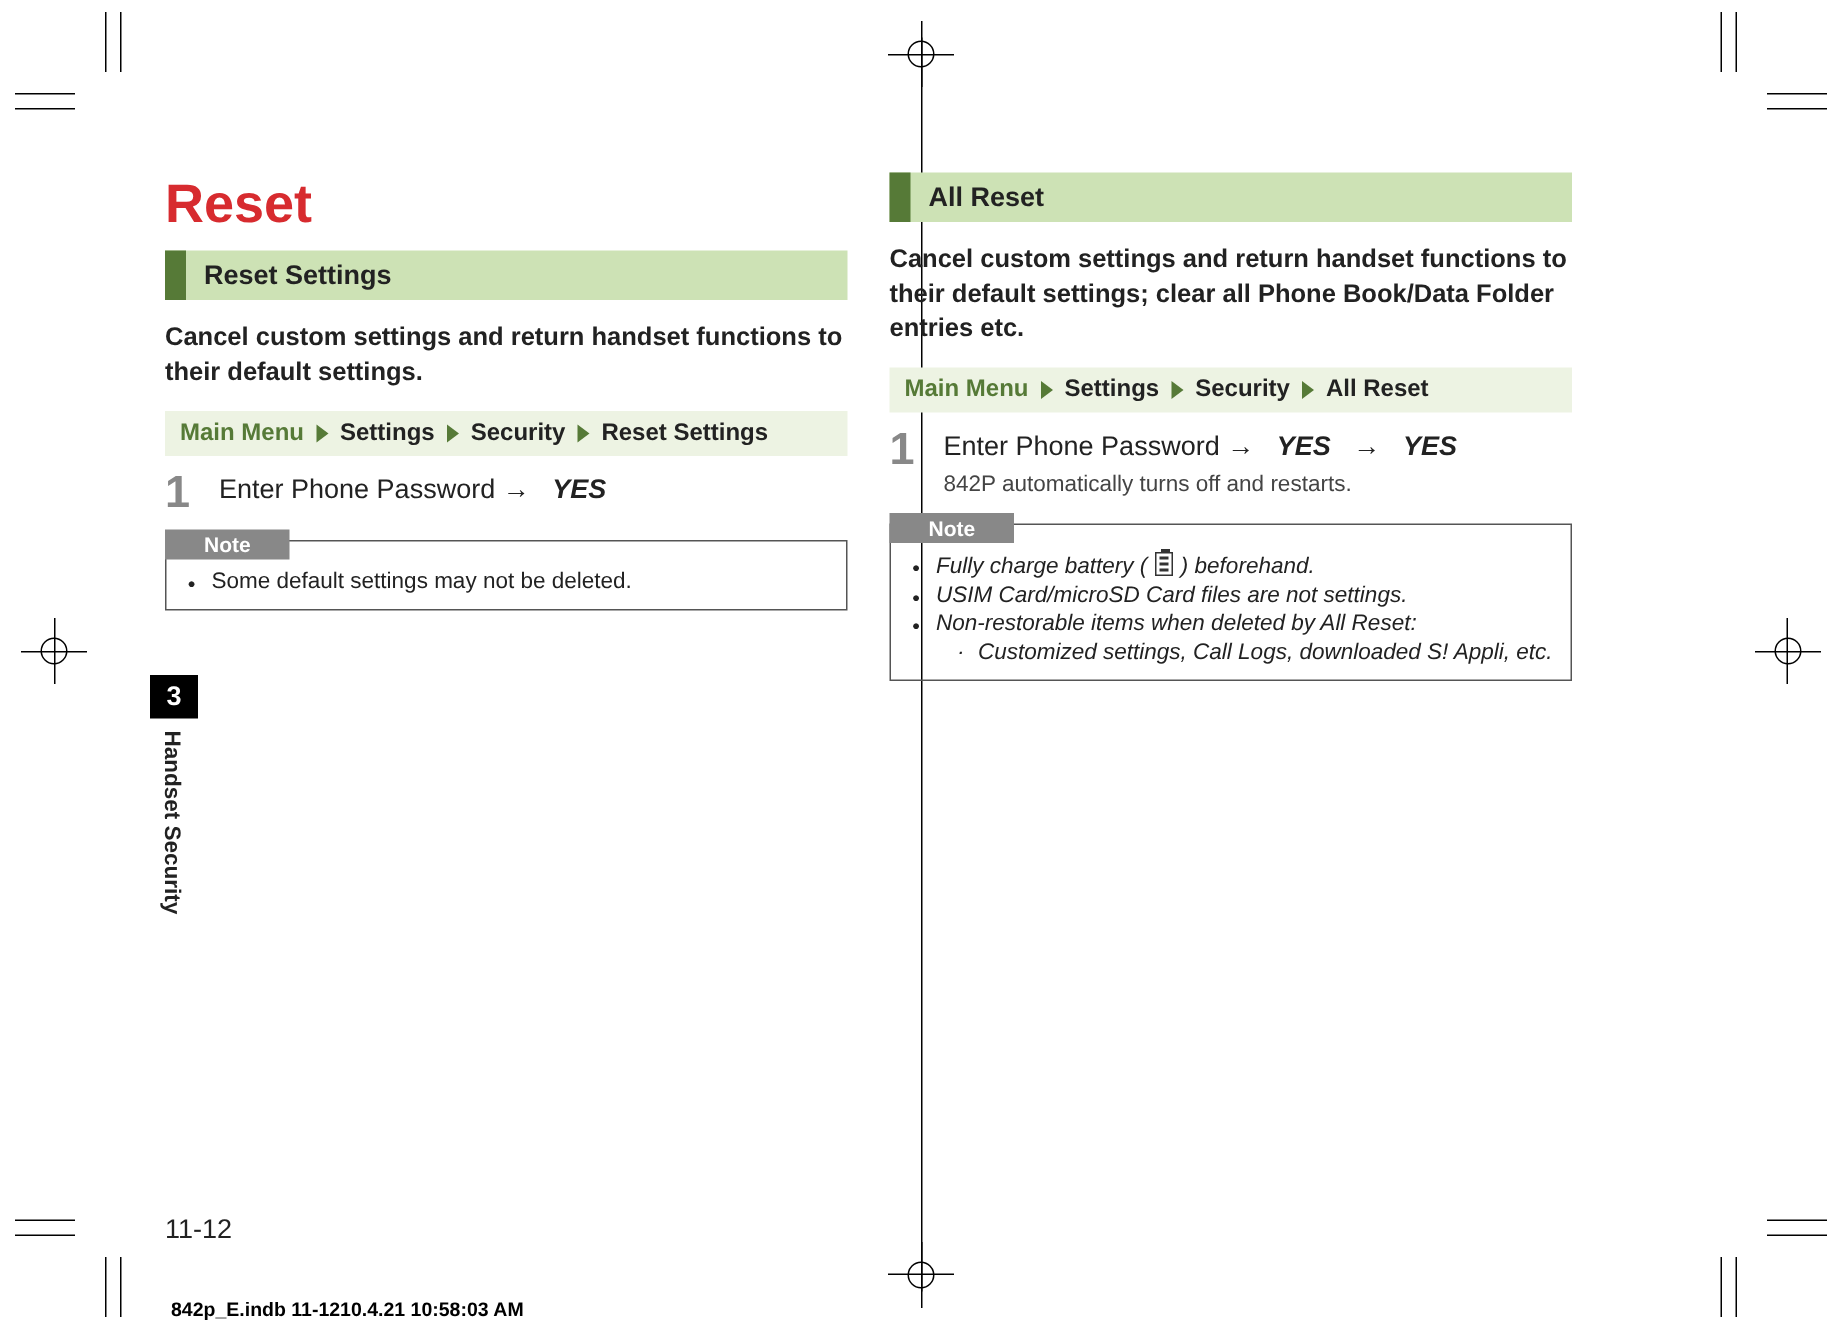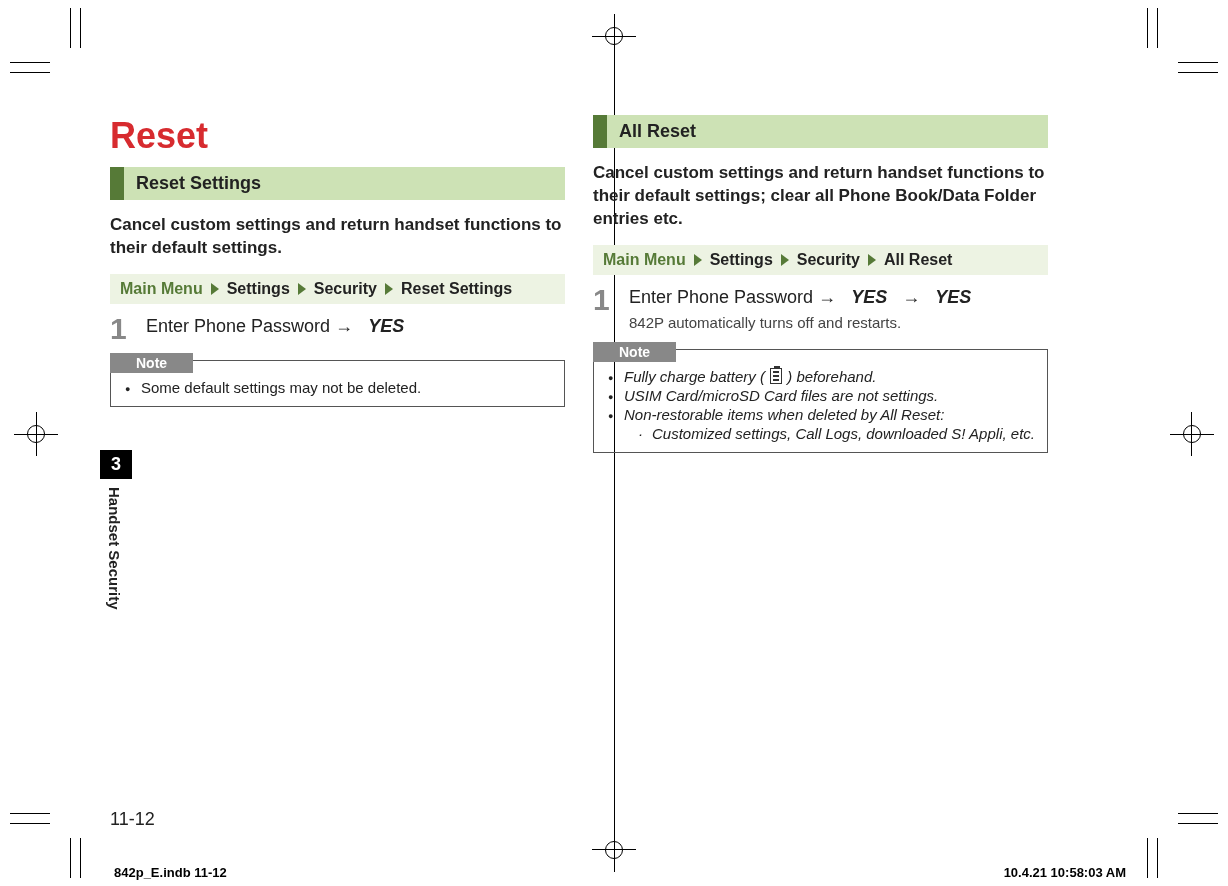--- a/index.html
+++ b/index.html
@@ -93,21 +93,21 @@
     transform:rotate(0deg);
     height:160px; text-align:left;
     margin-left:6px;
   }
   .page-num {
     position:absolute; left:0; bottom:20px; font-size:18px; color:#222;
   }
   .footer {
     position:absolute; left:0; right:0; bottom:-60px;
     font-size:13px; font-weight:bold; color:#000;
-    display:flex; justify-content:space-between;
+    display:flex; justify-content:flex-start;
     padding:0 4px;
   }
   
   .pm { position:absolute; border-color:#000; }
   .pm.h { border-top:1px solid #000; width:40px; height:0; }
   .pm.v { border-left:1px solid #000; width:0; height:40px; }
   .reg-circle {
     position:absolute; width:18px; height:18px; border:1px solid #000; border-radius:50%;
   }
   .reg-cross-h { position:absolute; width:44px; height:0; border-top:1px solid #000; }

